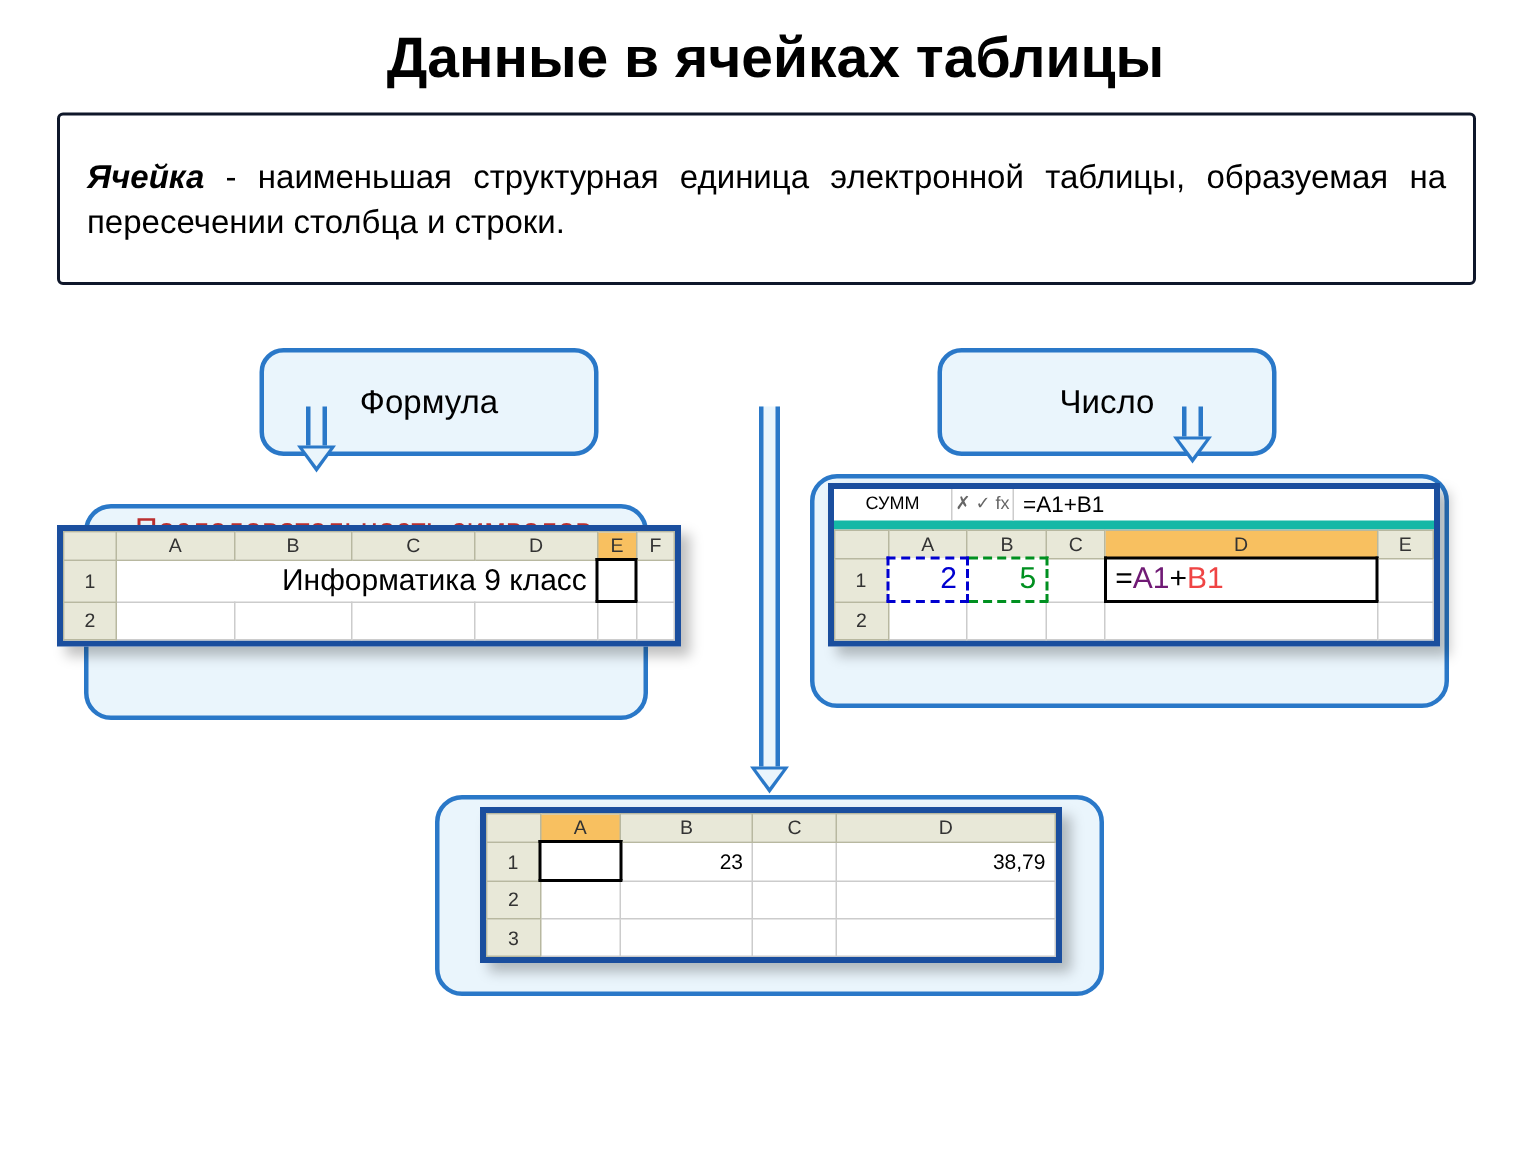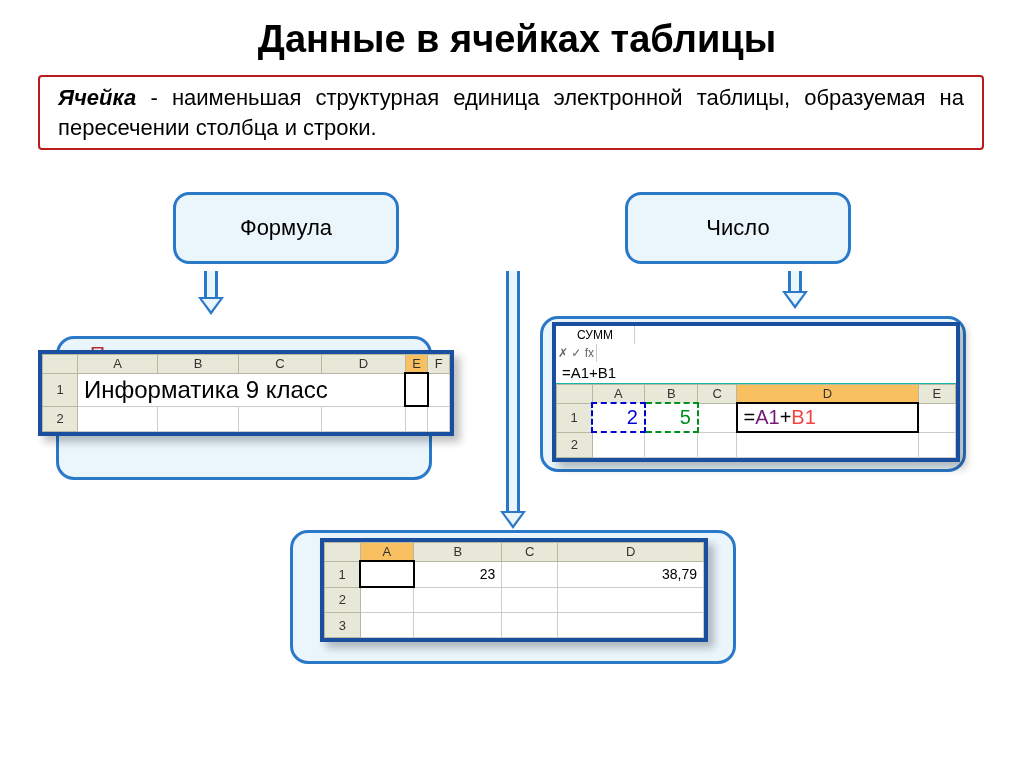--- a/index.html
+++ b/index.html
@@ -13,23 +13,23 @@
   }
   .title {
     text-align: center;
     font-size: 38px;
     font-weight: bold;
     margin-top: 18px;
     padding-left: 10px;
   }
   .defbox {
     margin: 14px 40px 0 38px;
-    border: 2px solid #b91c1c;
+    border: 2px solid #0f172a;
     border-radius: 4px;
-    padding: 6px 18px;
+    padding: 26px 18px;
     font-size: 22px;
     line-height: 1.35;
     text-align: justify;
   }
   .defbox .term {
     font-weight: bold;
     font-style: italic;
   }
   .row-types {
     display: flex;
@@ -129,27 +129,26 @@
     font-size: 13px;
     color: #333;
   }
   .ex-grid td.sel-blue { text-align: right; color: #0000d0; font-size: 20px; }
   .ex-grid td.sel-green { text-align: right; color: #009020; font-size: 20px; }
   .ex-grid td.formula { text-align: left; font-size: 20px; }
   .ex-grid td.formula .a1 { color: #701a75; }
   .ex-grid td.formula .b1 { color: #ef4444; }
   .ex-grid th.active { background: #f8c060; }
   .ex-grid td.active-cell { border: 2px solid #000; }
-  .ex-grid td.merged { text-align: left; font-size: 24px; }
+  .ex-grid td.merged { text-align: right; font-size: 20px; }
 
   .fbar {
     display: flex;
-    border-bottom: 1px solid #14b8a6;
+    border-bottom: 6px solid #14b8a6;
     font-size: 12px;
-    flex-direction: column;
   }
   .fbar .namebox {
     width: 70px;
     border-right: 1px solid #ccc;
     padding: 2px 4px;
     text-align: center;
   }
   .fbar .btns {
     width: 40px;
     border-right: 1px solid #ccc;

